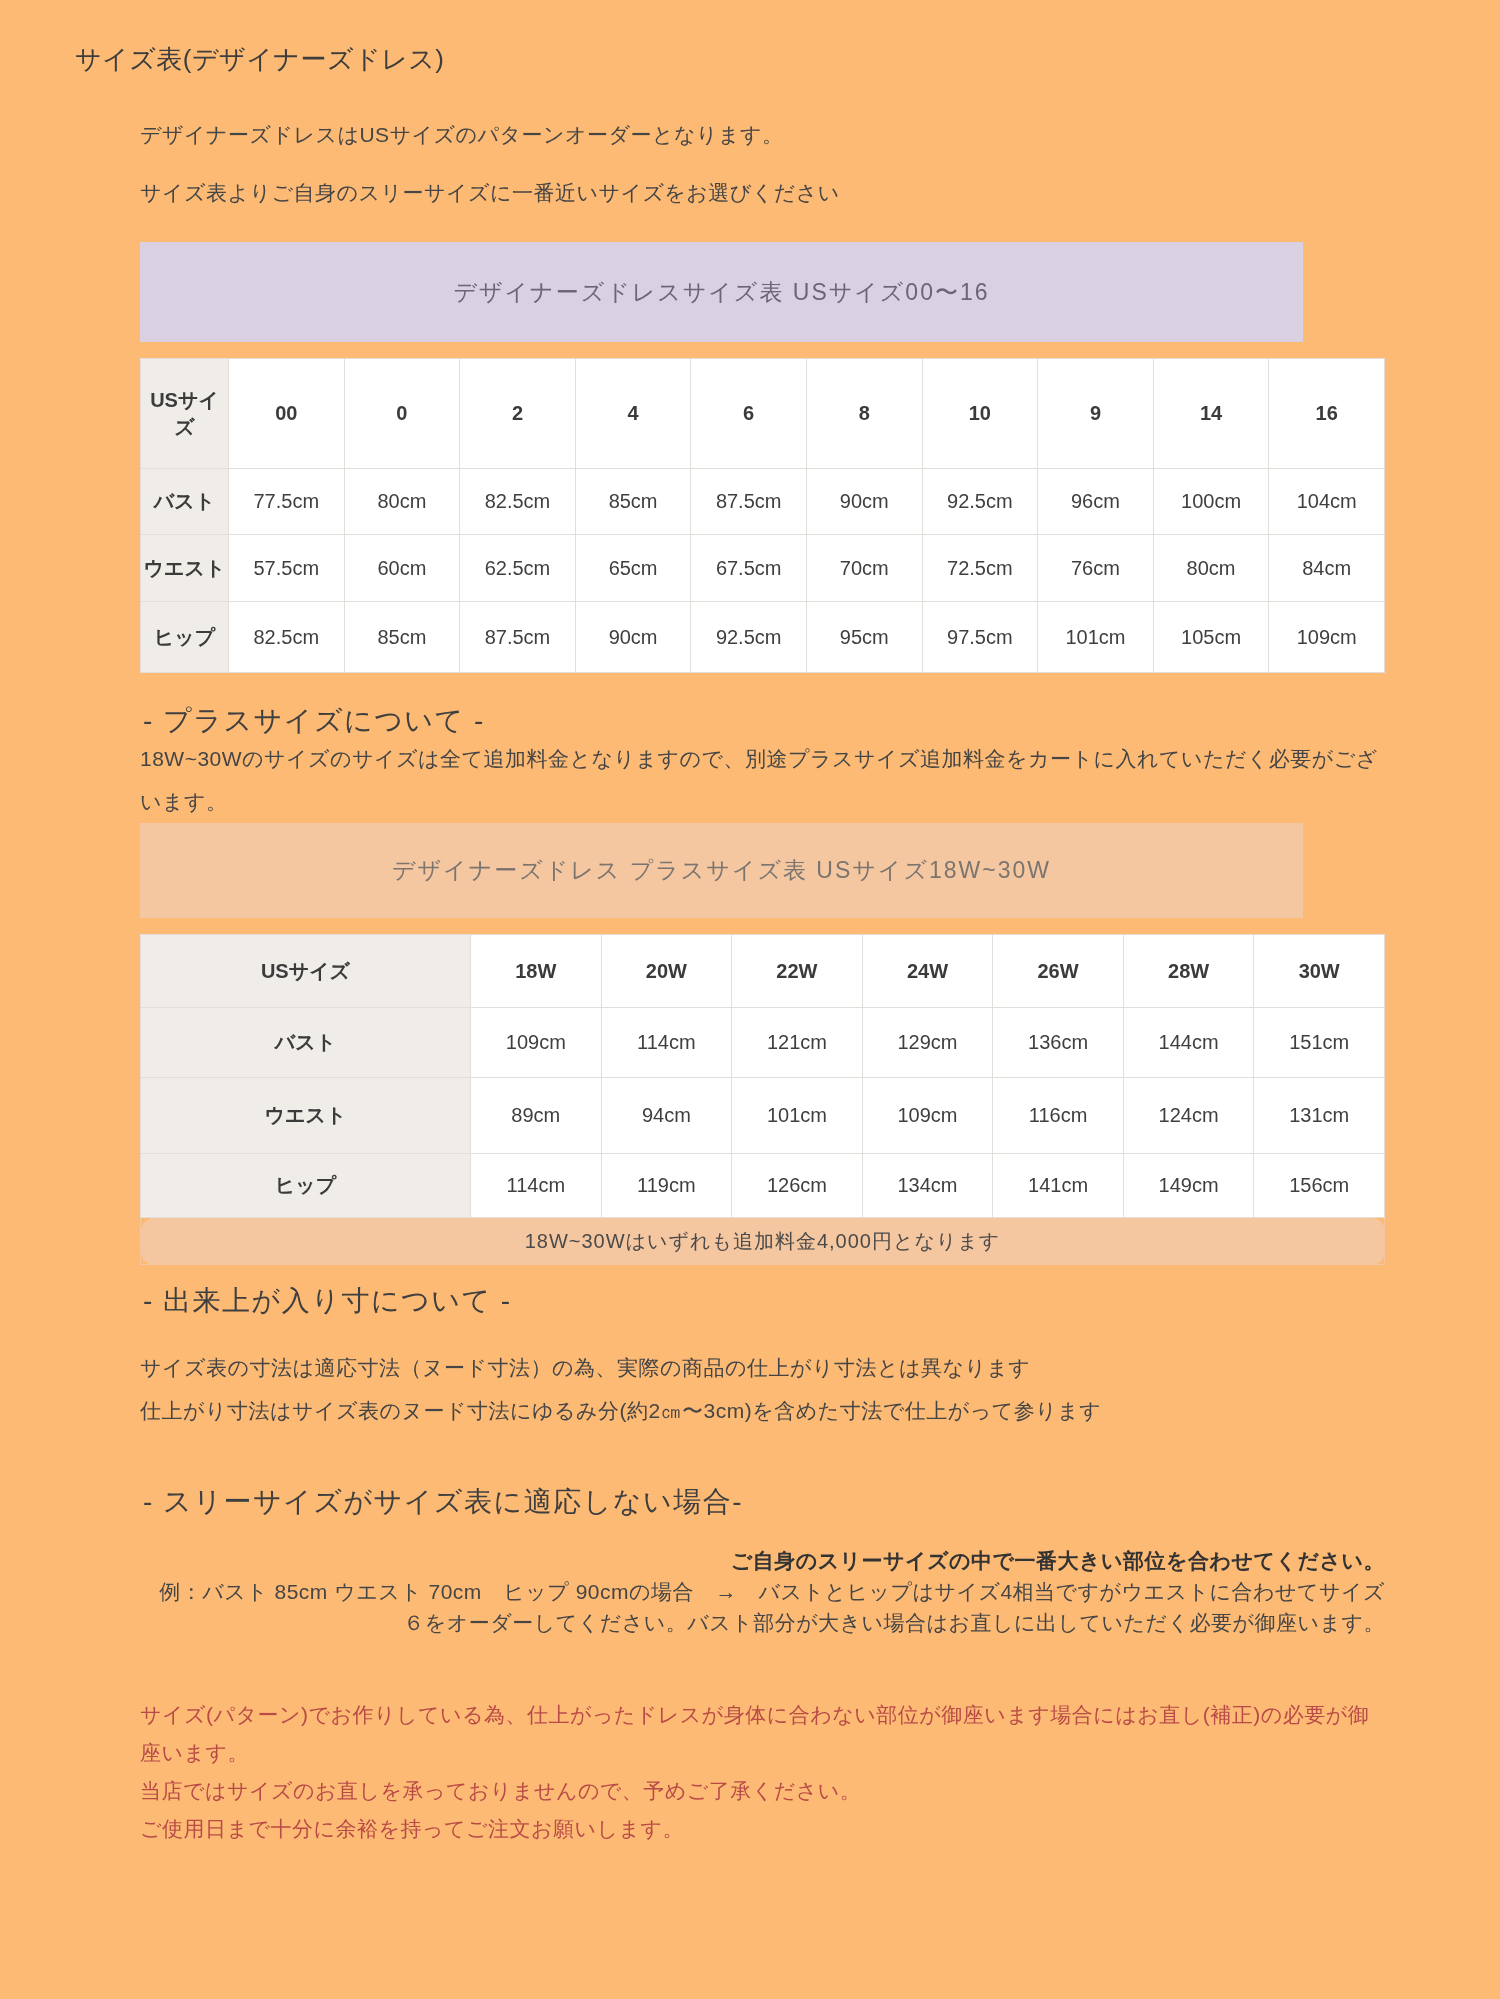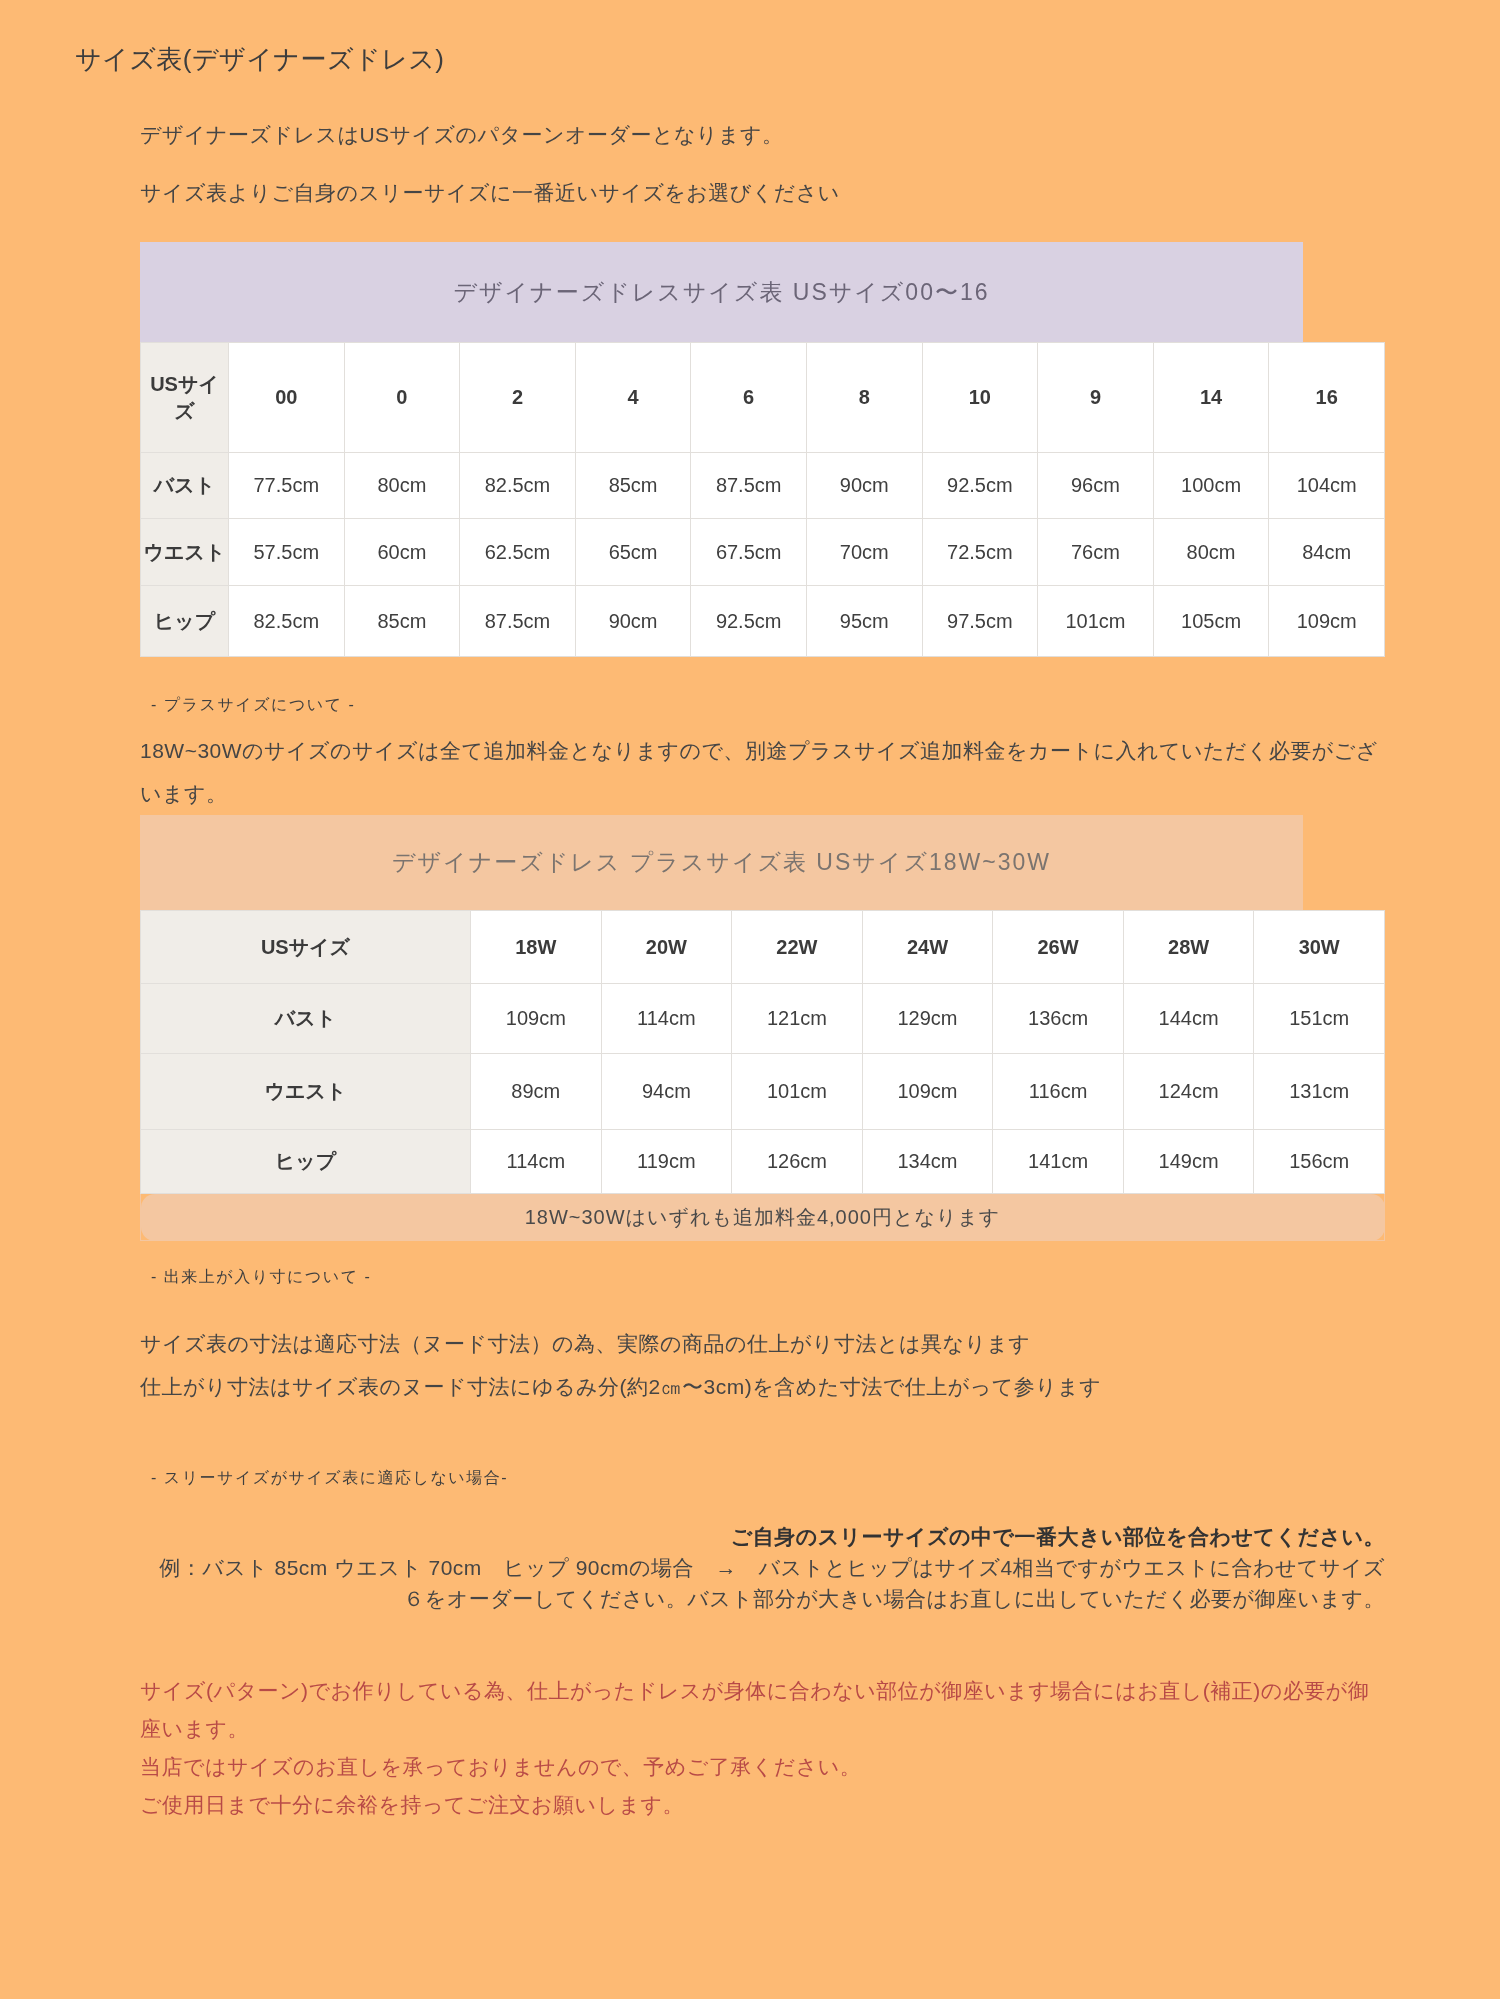--- a/index.html
+++ b/index.html
@@ -28,21 +28,21 @@
     margin-top:36px;
     width:1163px; height:100px;
     display:flex; align-items:center; justify-content:center;
     font-size:23px; letter-spacing:2px;
     box-sizing:border-box;
   }
   .caption-purple { background:#d9d1e2; color:#6b6577; }
   .caption-orange { background:#f4c7a1; color:#7b746f; height:95px; margin-top:0; }
 
   table.size-table {
-    margin-top:0;
+    margin-top:16px;
     width:1245px;
     border-collapse:collapse;
     table-layout:fixed;
   }
   table.size-table th, table.size-table td {
     border:1px solid #e2dfdb;
     text-align:center; vertical-align:middle;
     font-size:20px; color:#3f3f3f;
     padding:0 2px;
     background:#ffffff;
@@ -64,22 +64,22 @@
   #table2 tr.footer-row { height:47px; }
   #table2 td.table-footer {
     background:#f4c7a1;
     border-color:#f4c7a1;
     font-weight:400; color:#4a4a4a; font-size:20px;
     letter-spacing:1px;
     border-radius:14px;
   }
 
   .section-heading {
-    margin:11px; font-weight:400;
-    font-size:16px; color:#3f3f3f;
+    margin:3px; font-weight:400;
+    font-size:28px; color:#3f3f3f;
     letter-spacing:1.5px; line-height:27px;
   }
   .heading-plus { margin-top:34px; }
   .heading-finished { margin-top:22px; }
   .heading-mismatch { margin-top:56px; }
 
   .body-text { margin:0; font-size:21px; color:#454545; line-height:43px; letter-spacing:0.5px; }
   .plus-text-1 { margin-top:28px; }
   .finished-text { margin-top:32px; }
 

